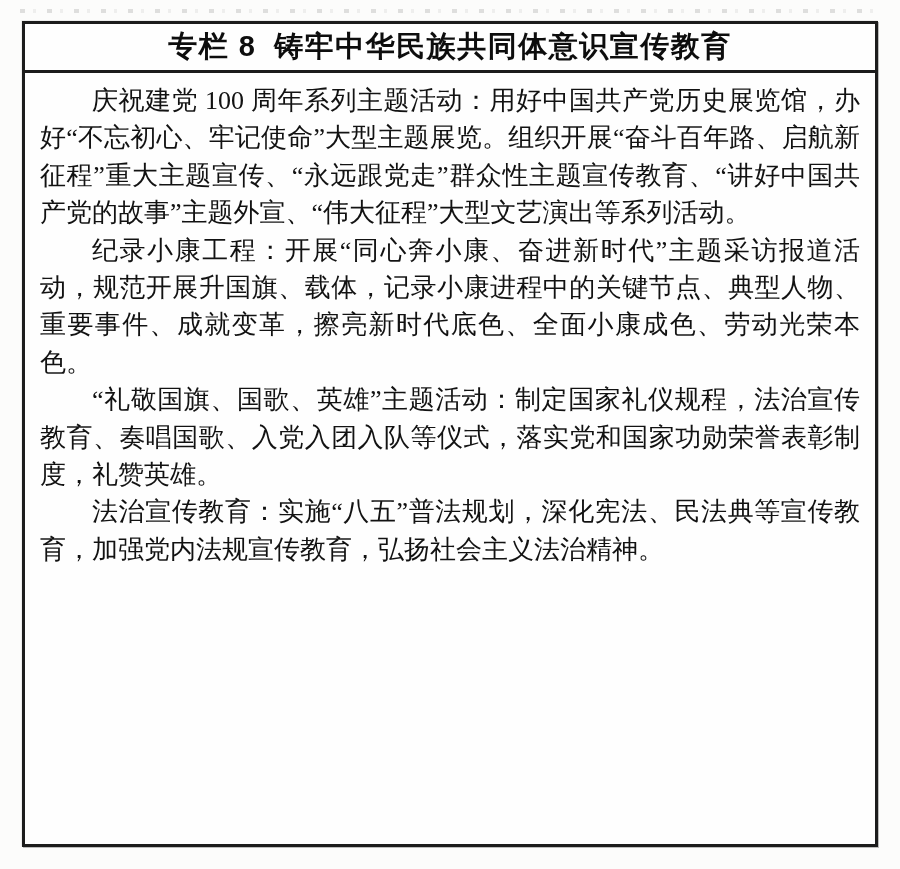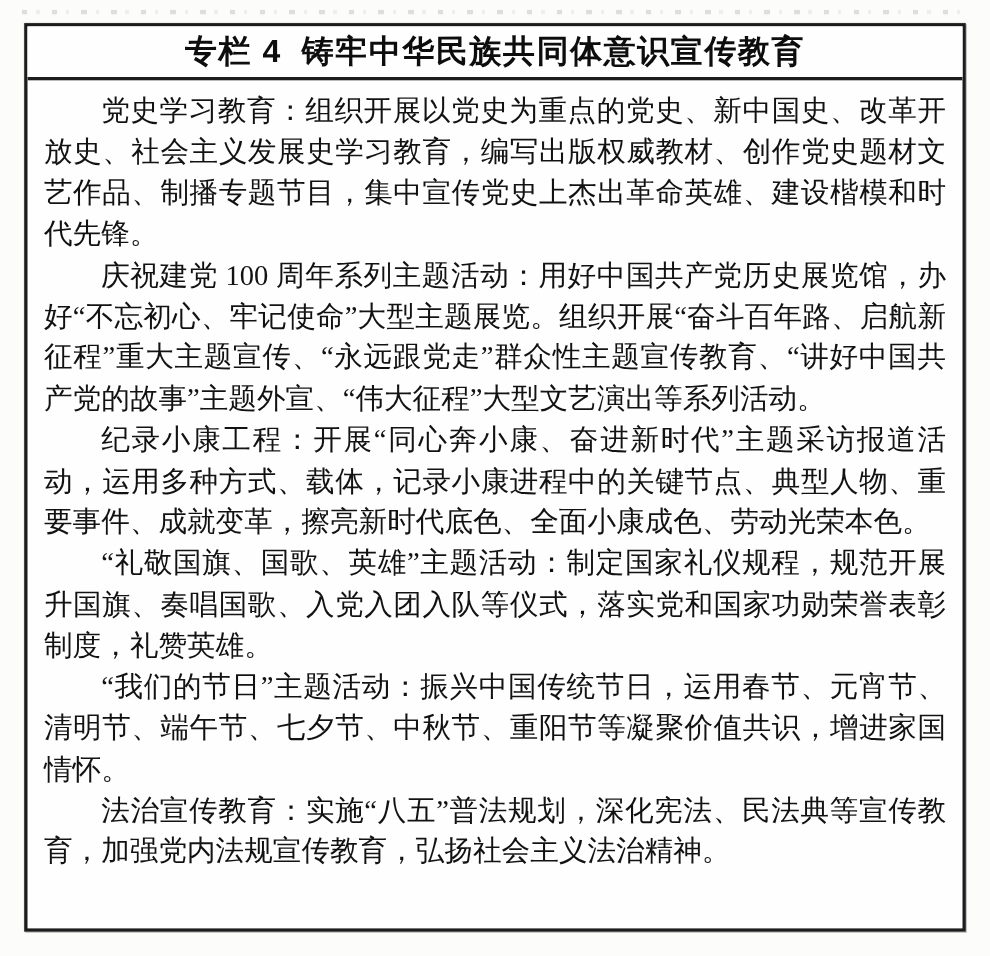--- a/index.html
+++ b/index.html
@@ -79,27 +79,25 @@
 <body>
 
 <div class="page">
 
   <div class="scan-noise"></div>
 
   <div class="panel">
 
     <div class="panel-header">
       <div class="panel-title">
-        <span class="title-prefix">专栏 4</span><span>铸牢中华民族共同体意识宣传教育</span>
+        <span class="title-prefix">专栏 8</span><span>铸牢中华民族共同体意识宣传教育</span>
       </div>
     </div>
 
     <div class="panel-body">
-      <p class="para">党史学习教育：组织开展以党史为重点的党史、新中国史、改革开放史、社会主义发展史学习教育，编写出版权威教材、创作党史题材文艺作品、制播专题节目，集中宣传党史上杰出革命英雄、建设楷模和时代先锋。</p>
       <p class="para">庆祝建党 100 周年系列主题活动：用好中国共产党历史展览馆，办好“不忘初心、牢记使命”大型主题展览。组织开展“奋斗百年路、启航新征程”重大主题宣传、“永远跟党走”群众性主题宣传教育、“讲好中国共产党的故事”主题外宣、“伟大征程”大型文艺演出等系列活动。</p>
-      <p class="para">纪录小康工程：开展“同心奔小康、奋进新时代”主题采访报道活动，运用多种方式、载体，记录小康进程中的关键节点、典型人物、重要事件、成就变革，擦亮新时代底色、全面小康成色、劳动光荣本色。</p>
-      <p class="para">“礼敬国旗、国歌、英雄”主题活动：制定国家礼仪规程，规范开展升国旗、奏唱国歌、入党入团入队等仪式，落实党和国家功勋荣誉表彰制度，礼赞英雄。</p>
-      <p class="para">“我们的节日”主题活动：振兴中国传统节日，运用春节、元宵节、清明节、端午节、七夕节、中秋节、重阳节等凝聚价值共识，增进家国情怀。</p>
+      <p class="para">纪录小康工程：开展“同心奔小康、奋进新时代”主题采访报道活动，规范开展升国旗、载体，记录小康进程中的关键节点、典型人物、重要事件、成就变革，擦亮新时代底色、全面小康成色、劳动光荣本色。</p>
+      <p class="para">“礼敬国旗、国歌、英雄”主题活动：制定国家礼仪规程，法治宣传教育、奏唱国歌、入党入团入队等仪式，落实党和国家功勋荣誉表彰制度，礼赞英雄。</p>
       <p class="para">法治宣传教育：实施“八五”普法规划，深化宪法、民法典等宣传教育，加强党内法规宣传教育，弘扬社会主义法治精神。</p>
     </div>
 
   </div>
 </div>
 
 </body></html>

